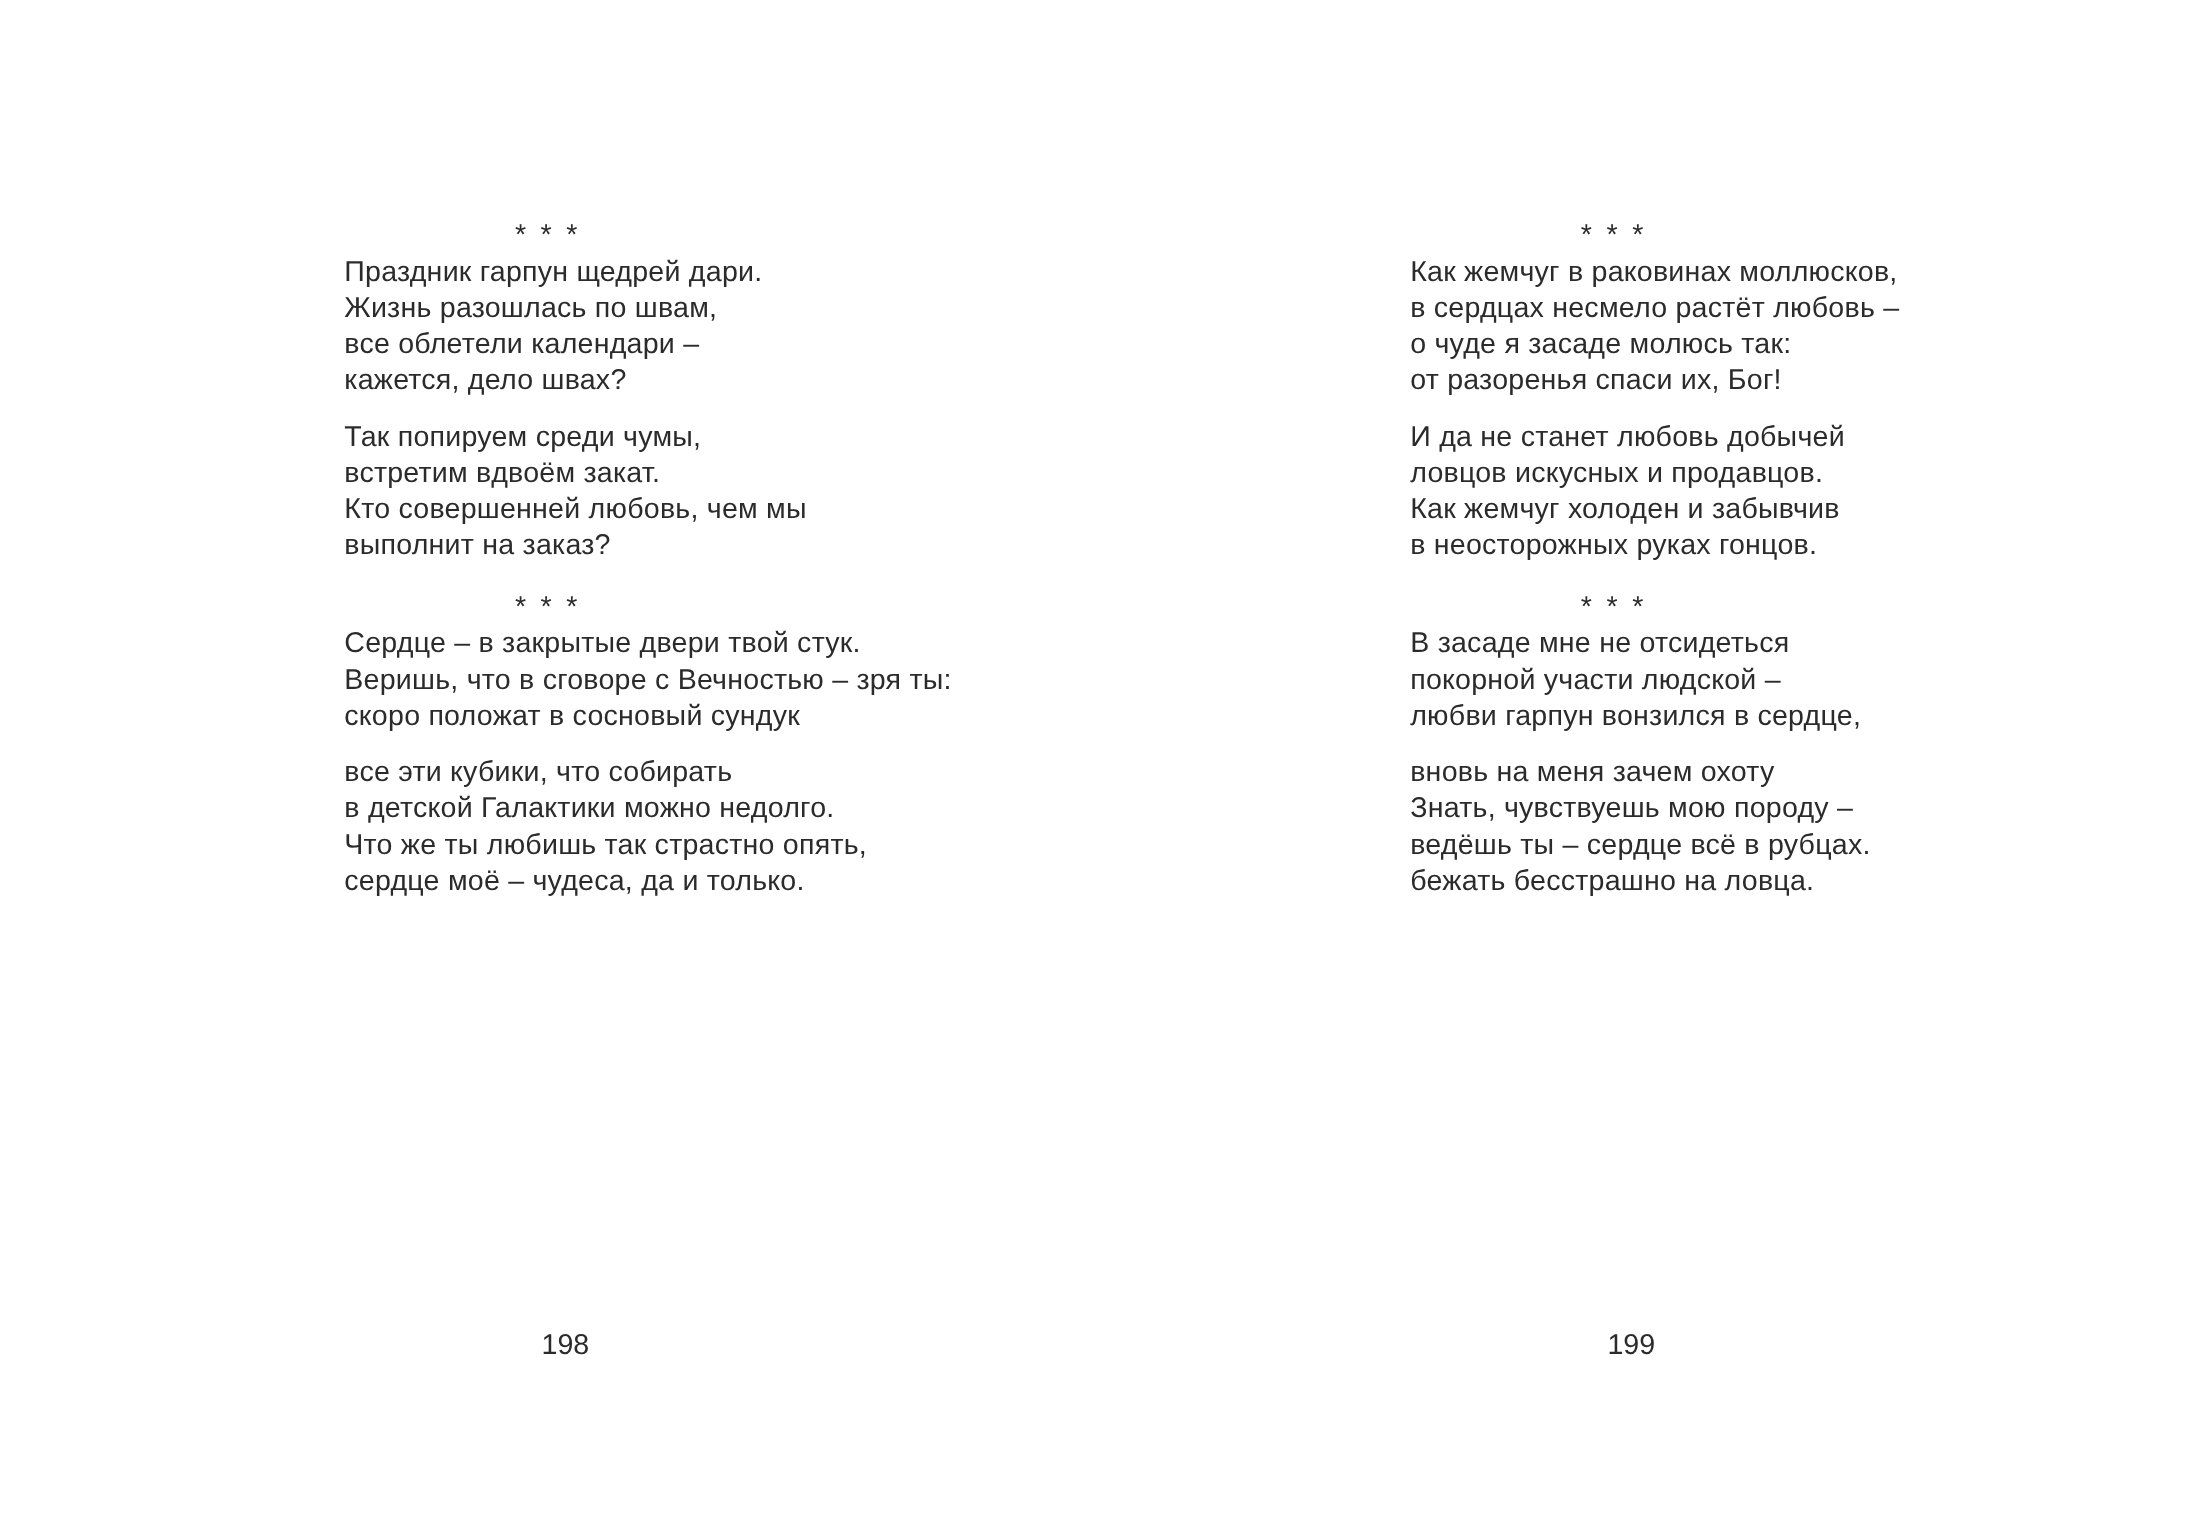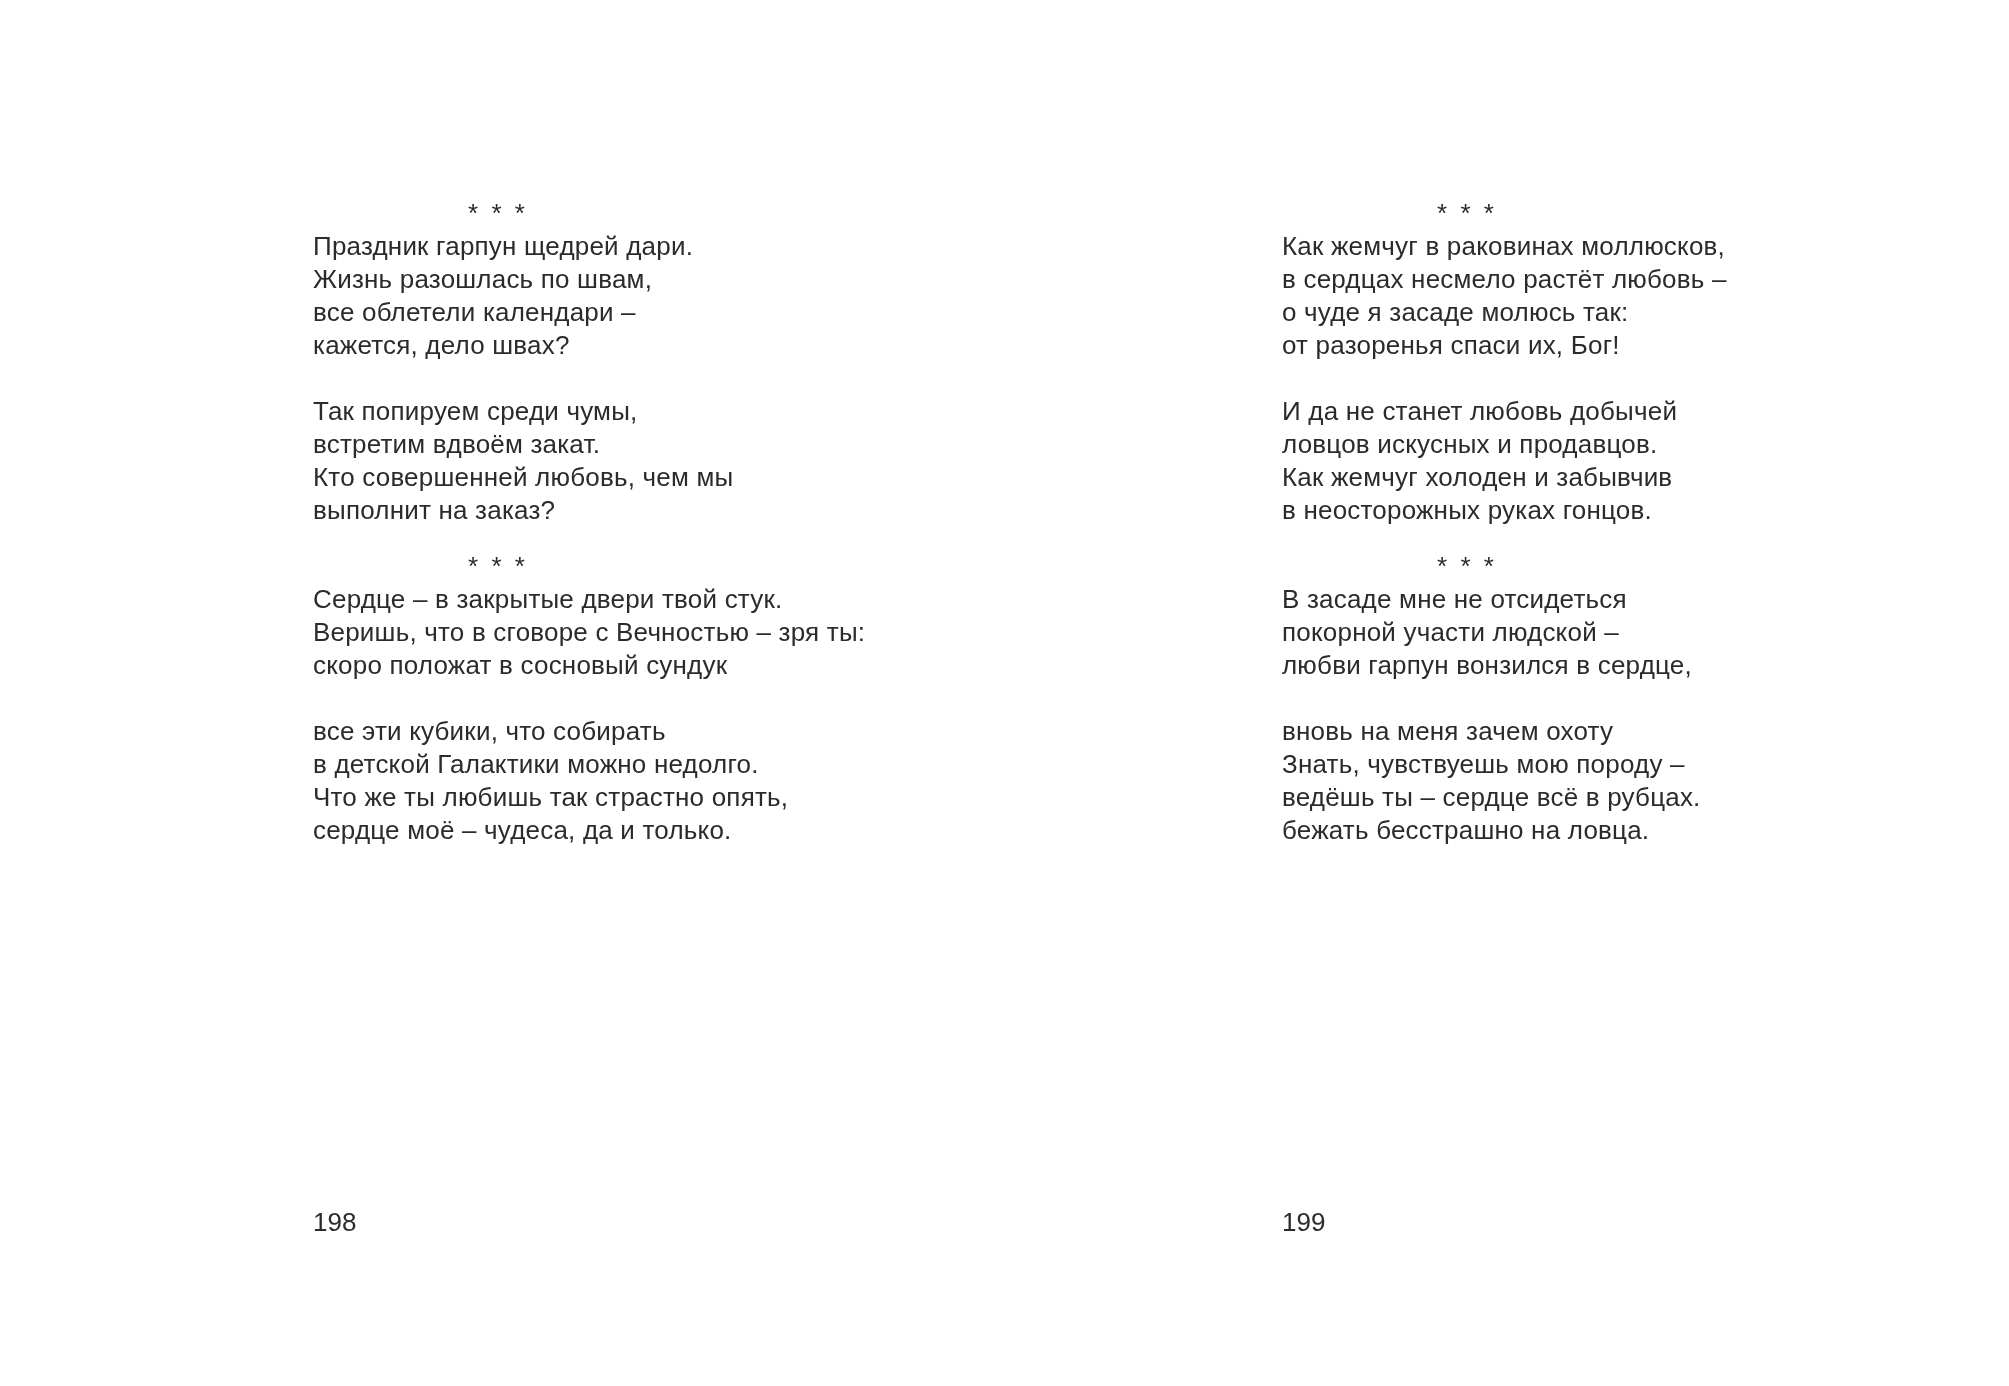--- a/index.html
+++ b/index.html
@@ -32,27 +32,28 @@
     font-size: 26px;
     line-height: 33px;
     white-space: nowrap;
     letter-spacing: 0.2px;
   }
   .separator {
     width: 370px;
     text-align: center;
     letter-spacing: 3px;
   }
-  .stanza + .stanza { margin-top: 33px; }
+  .stanza + .stanza { margin-top: 18px; }
   .poem + .poem     { margin-top: 23px; }
   .page-number {
     position: absolute;
     top: 1206px;
-    left: 0;
+    left: 16px;
     width: 370px;
+    text-align: center;
     font-size: 26px;
     line-height: 33px;
   }
 </style>
 </head>
 <body style="background: rgb(255, 255, 255);">
 
 <div class="page page-left">
   <div class="content">
 

